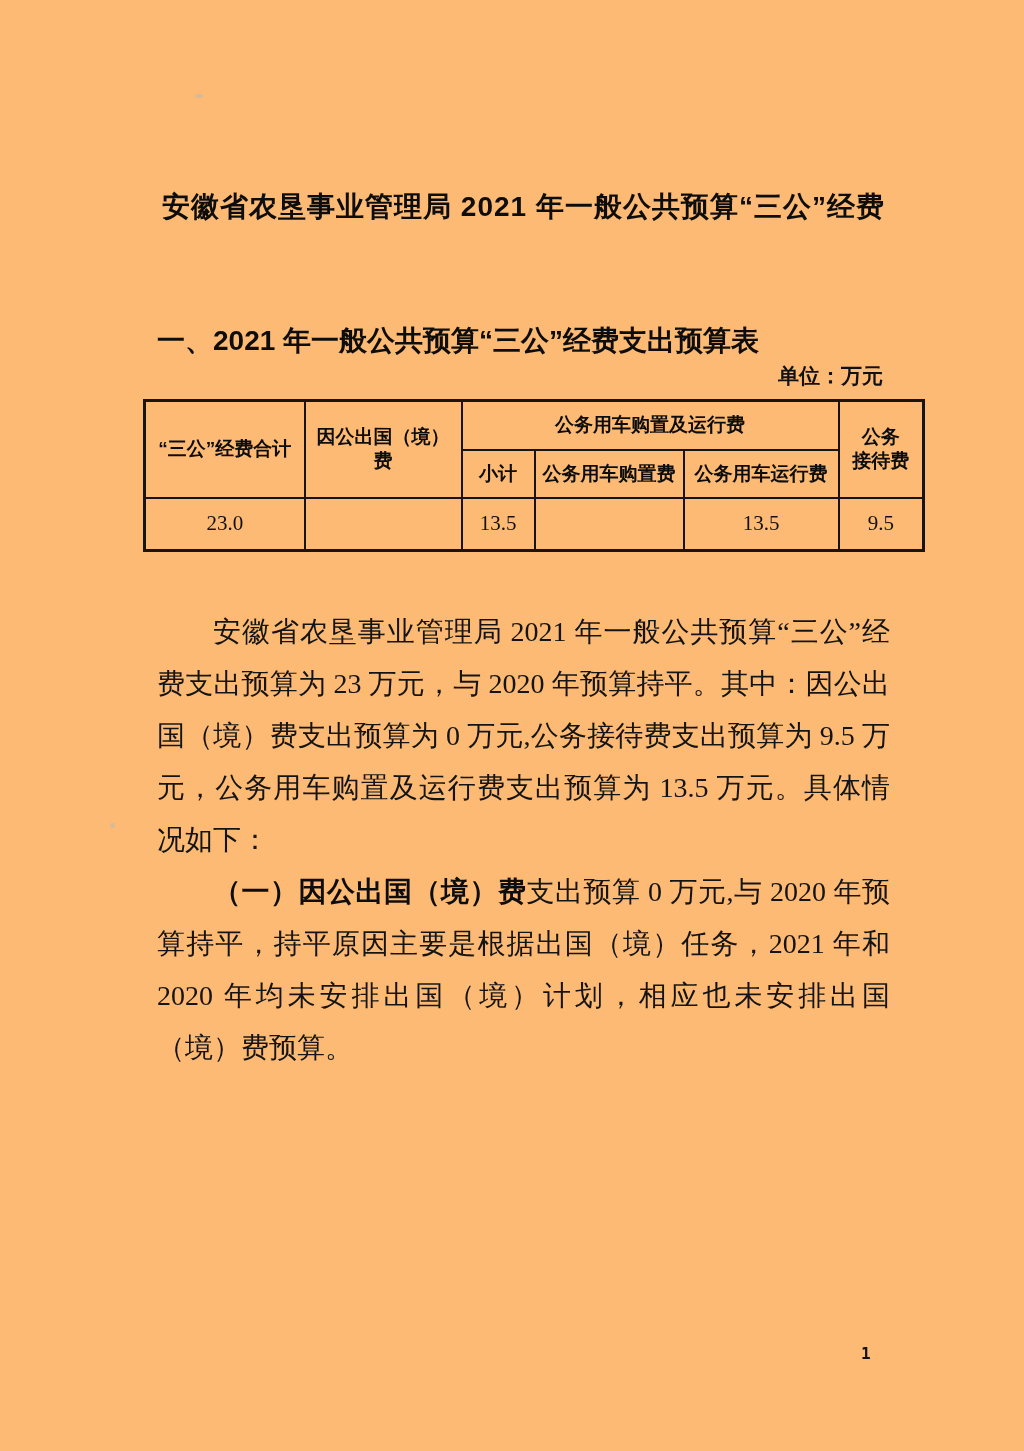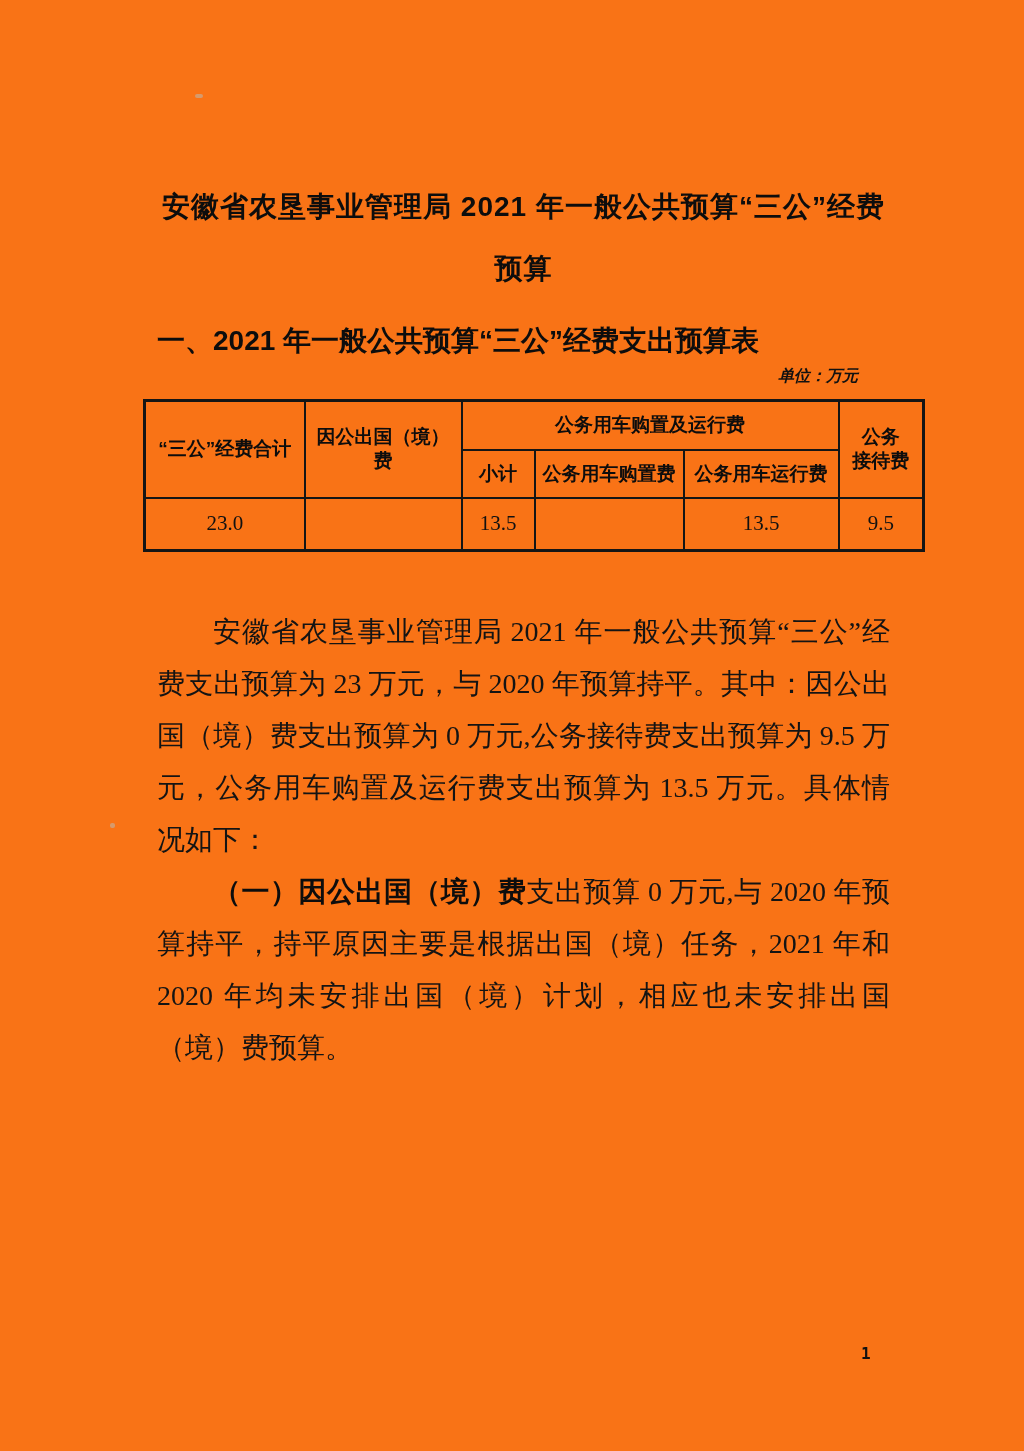--- a/index.html
+++ b/index.html
@@ -3,21 +3,21 @@
 <meta charset="utf-8">
 <style>
   * { margin: 0; padding: 0; box-sizing: border-box; }
   html, body { background: #ffffff; }
   body { font-family: "Liberation Serif", "DejaVu Serif", serif; }
 
   .page {
     position: relative;
     width: 1024px;
     height: 1451px;
-    background: #f97316;
+    background: #fdba74;
     color: #141414;
     overflow: hidden;
   }
 
   
   .speck { position: absolute; background: #b9b9b4; border-radius: 2px; opacity: .55; }
   .speck1 { left: 195px; top: 94px; width: 8px; height: 4px; }
   .speck2 { left: 110px; top: 823px; width: 5px; height: 5px; }
 
   .doc-title {
@@ -39,26 +39,25 @@
     font-family: "Liberation Sans", "DejaVu Sans", sans-serif;
     font-weight: bold;
     font-size: 28px;
     line-height: 52px;
     color: #0d0d0d;
   }
 
   .unit-label {
     position: absolute;
     left: 778px; top: 363px;
-    font-size: 16px;
+    font-size: 21px;
     line-height: 26px;
     font-weight: bold;
     font-family: "Liberation Sans", "DejaVu Sans", sans-serif;
     color: #111;
-    font-style: italic;
   }
 
   table.budget-table {
     position: absolute;
     left: 143px; top: 399px;
     width: 779px;
     border-collapse: collapse;
     table-layout: fixed;
     border: 3px solid #151515;
   }
@@ -119,21 +118,20 @@
 </head>
 <body>
 
 <div class="page">
 
   <span class="speck speck1"></span>
   <span class="speck speck2"></span>
 
   <h1 class="doc-title">
     <span class="title-line">安徽省农垦事业管理局 2021 年一般公共预算“三公”经费</span>
-    <span class="title-line">预算</span>
   </h1>
 
   <div class="sec1-heading">一、2021 年一般公共预算“三公”经费支出预算表</div>
 
   <div class="unit-label">单位：万元</div>
 
   <table class="budget-table">
     <colgroup>
       <col style="width:160px">
       <col style="width:157px">

